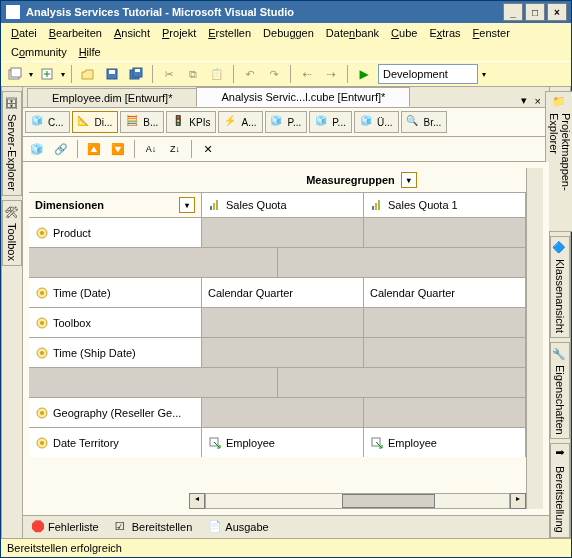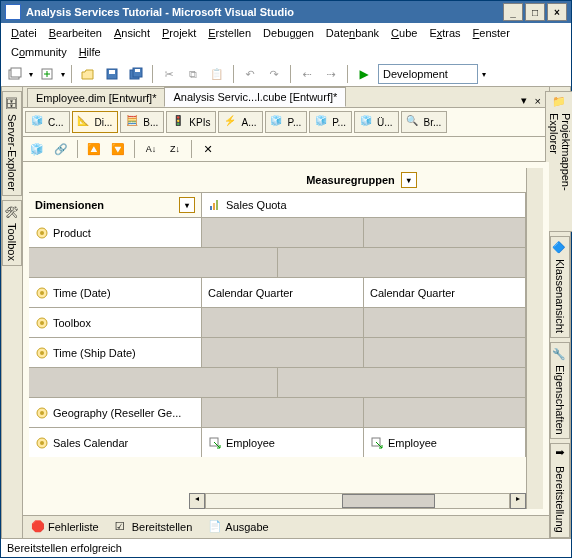--- a/index.html
+++ b/index.html
@@ -1,34 +1,34 @@
 <!DOCTYPE html>
 <html><head>
 <meta charset="utf-8">
 <style>
 html,body{margin:0;padding:0;font-family:Tahoma,Verdana,sans-serif;font-size:11px;background:#ECE9D8;color:#000;overflow:hidden}
-.window{width:572px;height:558px;border:1px solid #003C74;background:#ffffff;box-sizing:border-box;display:flex;flex-direction:column}
+.window{width:572px;height:558px;border:1px solid #003C74;background:#fef9c3;box-sizing:border-box;display:flex;flex-direction:column}
 .titlebar{height:22px;background:linear-gradient(#3B6EA5,#3B6EA5);color:#fff;display:flex;align-items:center;padding:0 4px;font-weight:bold}
 .titlebar .icon{width:14px;height:14px;background:#fff;margin-right:5px;border:1px solid #316AC5}
 .titlebar .spacer{flex:1}
 .titlebar .btn{width:18px;height:16px;background:#ECE9D8;border:1px solid #7F7F7F;margin-left:2px;display:flex;align-items:center;justify-content:center;color:#000;font-family:"Segoe UI Symbol",Arial;font-size:10px}
 .menubar{height:20px;display:flex;align-items:center;padding:0 4px;gap:0}
 .menubar .menu{padding:2px 6px;cursor:default}
 .menubar .menu u{text-decoration:underline}
 .toolbar{height:24px;border-top:1px solid #fff;border-bottom:1px solid #ACA899;display:flex;align-items:center;padding:0 4px;gap:4px}
 .tbtn{width:18px;height:18px;display:flex;align-items:center;justify-content:center;border:1px solid transparent}
 .sep{width:1px;height:18px;background:#ACA899;margin:0 2px}
 .dropdown{height:18px;border:1px solid #7F9DB9;background:#fff;display:flex;align-items:center;padding:0 4px}
 .body{flex:1;display:flex;min-height:0}
 .leftrail,.rightrail{width:20px;background:#ECE9D8;display:flex;flex-direction:column;align-items:center;gap:4px;padding-top:4px;border-left:1px solid #ACA899;border-right:1px solid #ACA899}
 .railtab{writing-mode:vertical-rl;font-size:11px;padding:4px 2px;background:#ECE9D8;border:1px solid #ACA899;cursor:default;display:flex;align-items:center;gap:4px}
 .railicon{width:14px;height:14px;display:inline-block}
 .center{flex:1;display:flex;flex-direction:column;min-width:0}
 .doctabs{height:20px;display:flex;align-items:flex-end;padding:0 4px;gap:0;border-bottom:1px solid #ACA899;background:#ECE9D8}
-.doctab{height:18px;display:flex;align-items:center;padding:0 8px;border:1px solid #ACA899;border-bottom:none;background:#ECE9D8;margin-right:-1px;font-size:11px;white-space:nowrap}
+.doctab{height:18px;display:flex;align-items:center;padding:0 24px;border:1px solid #ACA899;border-bottom:none;background:#ECE9D8;margin-right:-1px;font-size:11px;white-space:nowrap}
 .doctab.active{background:#FCFCFE;font-weight:bold;border-bottom:1px solid #FCFCFE;z-index:2}
 .doctabs .spacer{flex:1}
 .doctabs .x{padding:0 4px}
 .designtabs{height:24px;display:flex;align-items:center;padding:2px;background:#FDFBEF;border-bottom:1px solid #ACA899;gap:2px;overflow:hidden}
 .dtab{height:20px;display:flex;align-items:center;padding:0 5px;border:1px solid #ACA899;background:#F5F3E5;font-size:10px;gap:3px;white-space:nowrap}
 .dtab.active{background:#FFF8E1;border-color:#B8860B}
 .dtab .ico{width:14px;height:14px}
 .designtb{height:24px;display:flex;align-items:center;padding:0 4px;gap:4px;background:#FDFBEF;border-bottom:1px solid #ACA899}
 .grid{flex:1;background:#FDFBEF;padding:6px;overflow:hidden;position:relative;display:flex;flex-direction:column;min-height:0}
 .ghead{display:flex}
@@ -229,20 +229,28 @@
                   <span class="ddbtn">▾</span>
                 </div>
               <div class="colh gcol" style="flex:1">
                   <svg width="14" height="14">
                     <rect x="2" y="8" width="2" height="4" fill="#4A7EBB"></rect>
                     <rect x="5" y="5" width="2" height="7" fill="#E8A33D"></rect>
                     <rect x="8" y="2" width="2" height="10" fill="#9BBB59"></rect>
                   </svg>
                   <span>Sales Quota</span>
                 </div>
+              <div class="colh gcol" style="flex:1">
+                  <svg width="14" height="14">
+                    <rect x="2" y="8" width="2" height="4" fill="#4A7EBB"></rect>
+                    <rect x="5" y="5" width="2" height="7" fill="#E8A33D"></rect>
+                    <rect x="8" y="2" width="2" height="10" fill="#9BBB59"></rect>
+                  </svg>
+                  <span>Sales Quota 1</span>
+                </div>
             </div>
             <div class="gbody" id="gbody">
                 <div class="gline">
                   <div class="dcell">
                     <svg width="14" height="14">
                       <circle cx="7" cy="7" r="5" fill="#FFE9A2" stroke="#C9A52A"></circle>
                       <circle cx="7" cy="7" r="2" fill="#C9A52A"></circle>
                     </svg>
                     <span>Product</span>
                   </div>
@@ -304,21 +312,21 @@
                   </div>
                   <div class="mcell gray"></div>
                   <div class="mcell gray"></div>
                 </div>
                 <div class="gline">
                   <div class="dcell">
                     <svg width="14" height="14">
                       <circle cx="7" cy="7" r="5" fill="#FFE9A2" stroke="#C9A52A"></circle>
                       <circle cx="7" cy="7" r="2" fill="#C9A52A"></circle>
                     </svg>
-                    <span>Sales Calendar</span>
+                    <span>Date Territory</span>
                   </div>
                   <div class="mcell">
                     <svg width="14" height="14">
                       <rect x="2" y="2" width="8" height="8" fill="#fff" stroke="#7F7F7F"></rect>
                       <path d="M6 6 L12 12 M9 12 L12 12 L12 9" stroke="#090" fill="none"></path>
                     </svg>
                     <span>Employee</span>
                   </div>
                   <div class="mcell">
                     <svg width="14" height="14">

